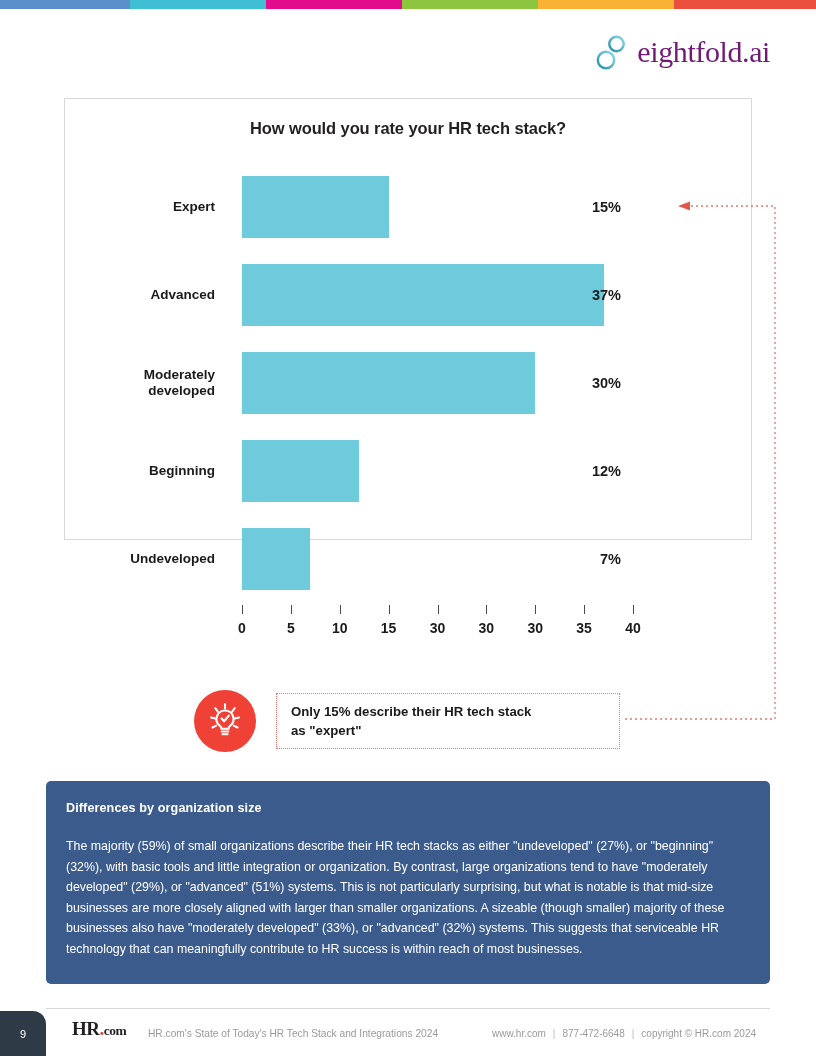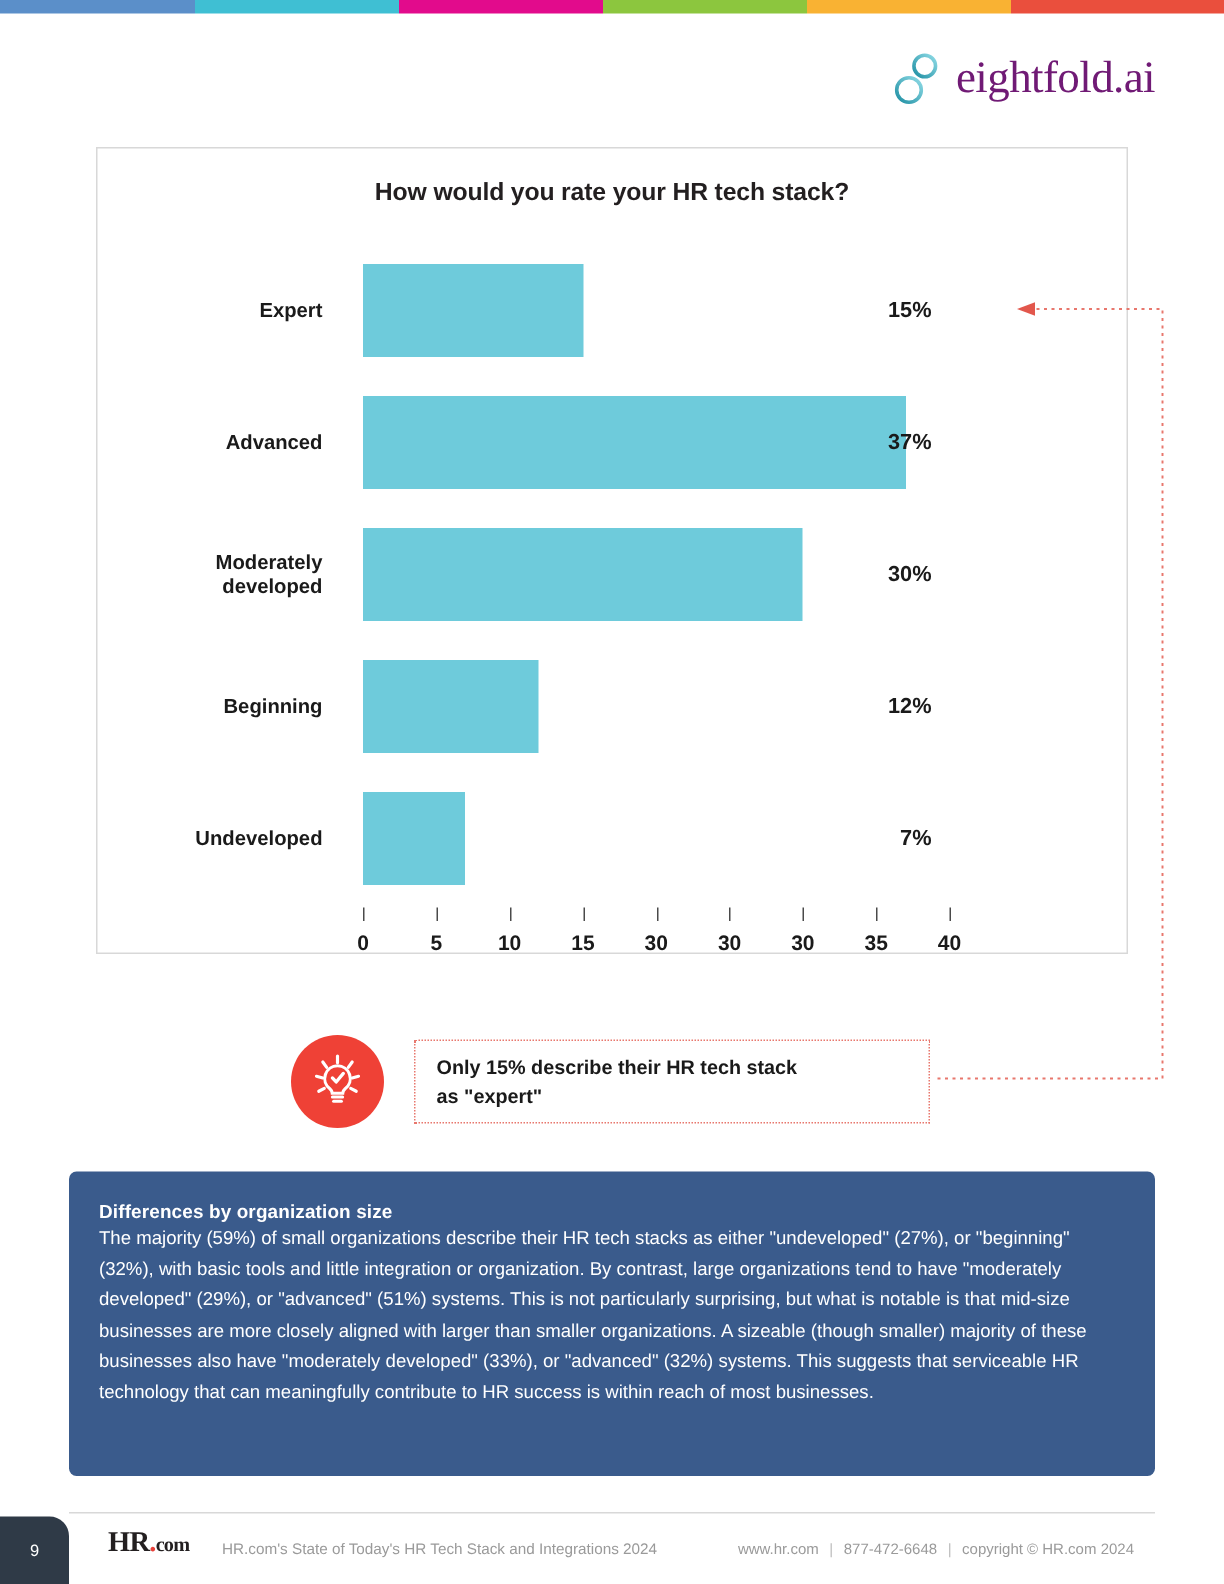--- a/index.html
+++ b/index.html
@@ -44,21 +44,21 @@
     font-weight: 400;
     line-height: 1;
   }
 
   
   #chart-panel {
     position: absolute;
     left: 64px;
     top: 98px;
     width: 688px;
-    height: 538px;
+    height: 442px;
     border: 1px solid #d8d8d8;
     background: #ffffff;
     box-sizing: border-box;
   }
   #chart-title {
     position: absolute;
     top: 20px;
     left: 0;
     width: 100%;
     text-align: center;
@@ -187,20 +187,21 @@
     background: #3a5b8c;
     border-radius: 5px;
     box-sizing: border-box;
     padding: 20px 20px 16px 20px;
     color: #ffffff;
   }
   #insight-title {
     font-size: 12.6px;
     font-weight: bold;
     letter-spacing: 0.1px;
+    margin-bottom: 21px;
   }
   #insight-body {
     font-size: 12.4px;
     line-height: 1.66;
     font-weight: normal;
   }
 
   
   #footer-divider {
     position: absolute;

